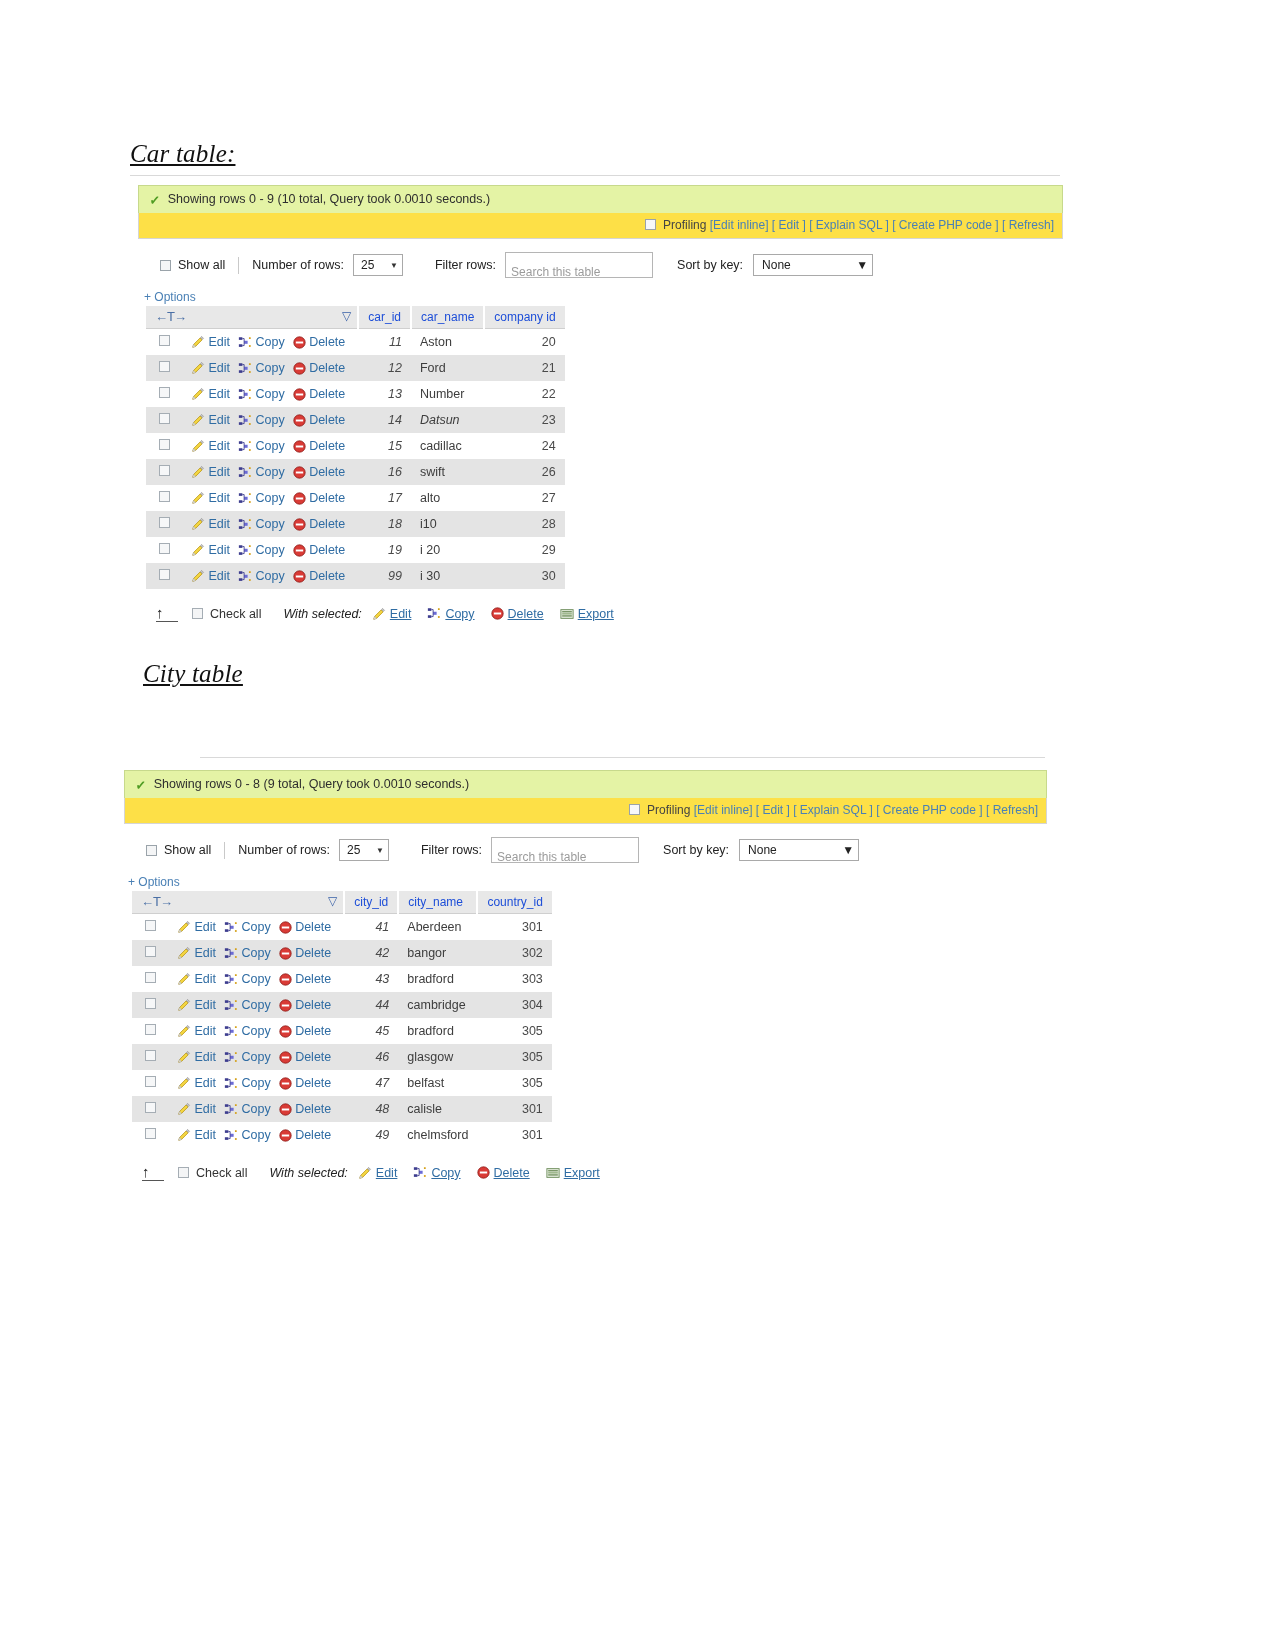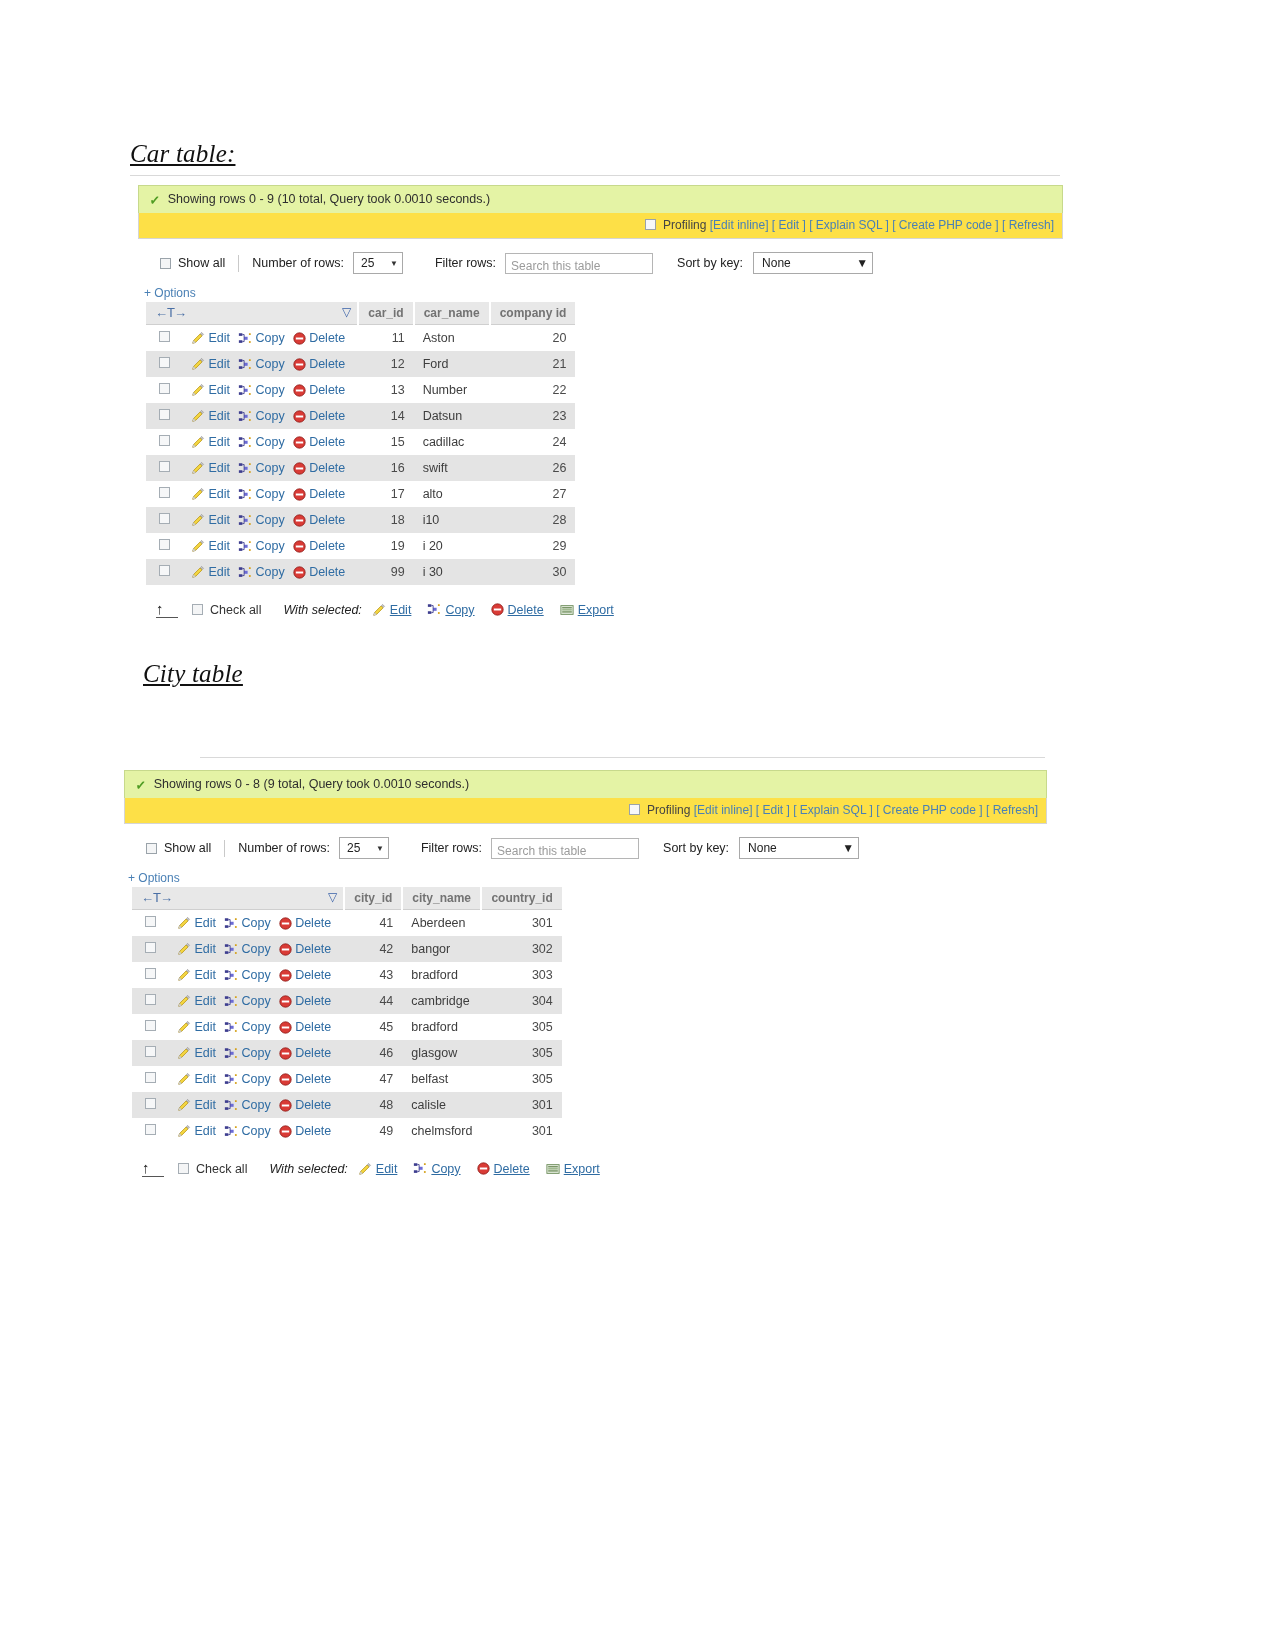--- a/index.html
+++ b/index.html
@@ -135,46 +135,46 @@
     justify-content:space-between;
     padding:0 4px 0 8px;
     color:#222;
   }
   .txt-filter {
     margin-left:9px;
     border:1px solid #b5b5b5;
     background:#fff;
     width:148px; height:21px;
     font-size:12px;
-    padding:0 5px;
+    padding:12px 5px;
     color:#9b9b9b;
     display:inline-flex;
-    align-items:flex-end;
+    align-items:flex-start;
   }
   .gap-lg { width:32px; }
   .gap-md { width:24px; }
 
   
   .options-link {
     font-size:12px;
     color:#4a80b5;
     padding:4px 0 2px 2px;
     text-decoration:none;
     display:block;
   }
 
   
   table.pma {
     border-collapse:collapse;
     font-size:12.5px;
   }
   table.pma th {
     background:#e8e8e8;
-    color:#737373;
-    font-weight:bold;
+    color:#1d4ed8;
+    font-weight:normal;
     font-size:12px;
     padding:3px 9px 4px 9px;
     border-right:2px solid #fff;
     border-bottom:1px solid #cfcfcf;
     text-align:left;
     white-space:nowrap;
   }
   table.pma th.sortarrow {
     color:#3a62a8;
     font-weight:normal;
@@ -184,21 +184,21 @@
   table.pma th.num { text-align:right; }
   table.pma td {
     padding:3px 9px 4px 9px;
     color:#3d3d3d;
     white-space:nowrap;
     vertical-align:middle;
   }
   table.pma tr.odd  td { background:#ffffff; }
   table.pma tr.even td { background:#e4e4e4; }
   table.pma td.num { text-align:right; color:#4a4a4a; }
-  table.pma td.idnum { text-align:right; color:#4a4a4a; }
+  table.pma td.idnum { text-align:right; color:#4a4a4a;font-style:italic; }
   table.pma td.linkcell { color:#2e6da4; }
 
   .rowchk {
     -webkit-appearance:none; appearance:none;
     width:11px; height:11px;
     border:1px solid #a5adb4;
     background:#f6f7f8;
     display:inline-block;
     vertical-align:-1px;
   }
@@ -396,21 +396,21 @@
                     <path d="M5 2.5h2v8H5" fill="none" stroke="#3d3d8f" stroke-width="1"></path>
                     <rect x="12.5" y="1" width="2" height="2" fill="#d4a017"></rect>
                     <rect x="12.5" y="10" width="2" height="2" fill="#d4a017"></rect>
                   </svg></span> Copy</a>
               <a href="#" class="act"><span class="ico ico-del"><svg viewBox="0 0 16 16" width="13" height="13">
                     <circle cx="8" cy="8" r="7" fill="#d93b36" stroke="#8c1a16" stroke-width="1"></circle>
                     <rect x="3.5" y="6.8" width="9" height="2.4" fill="#ffffff"></rect>
                   </svg></span> Delete</a>
             </span></td>
           <td class="idnum" style="width:42px;">14</td>
-          <td style="width:90px;">Datsun</td>
+          <td style="width:90px;font-style:italic;">Datsun</td>
           <td class="num">23</td>
         </tr>
         <tr class="odd">
           <td style="width:26px; text-align:center;"><input type="checkbox" class="rowchk" style=""></td>
           <td class="linkcell" style="width:168px;"><span class="act-group">
               <a href="#" class="act"><span class="ico ico-pencil"><svg viewBox="0 0 16 16" width="14" height="14">
                     <path d="M2 14l1-3.2L10.4 3.4l2.2 2.2L5.2 13z" fill="#f5d742" stroke="#b08a00" stroke-width=".8"></path>
                     <path d="M10.8 2.9l1.3-1.3 2.2 2.2-1.3 1.3z" fill="#c9c9c9" stroke="#8a8a8a" stroke-width=".7"></path>
                     <path d="M2 14l1-3.2 2.2 2.2z" fill="#ffffff" stroke="#999" stroke-width=".6"></path>
                   </svg></span> Edit</a>

